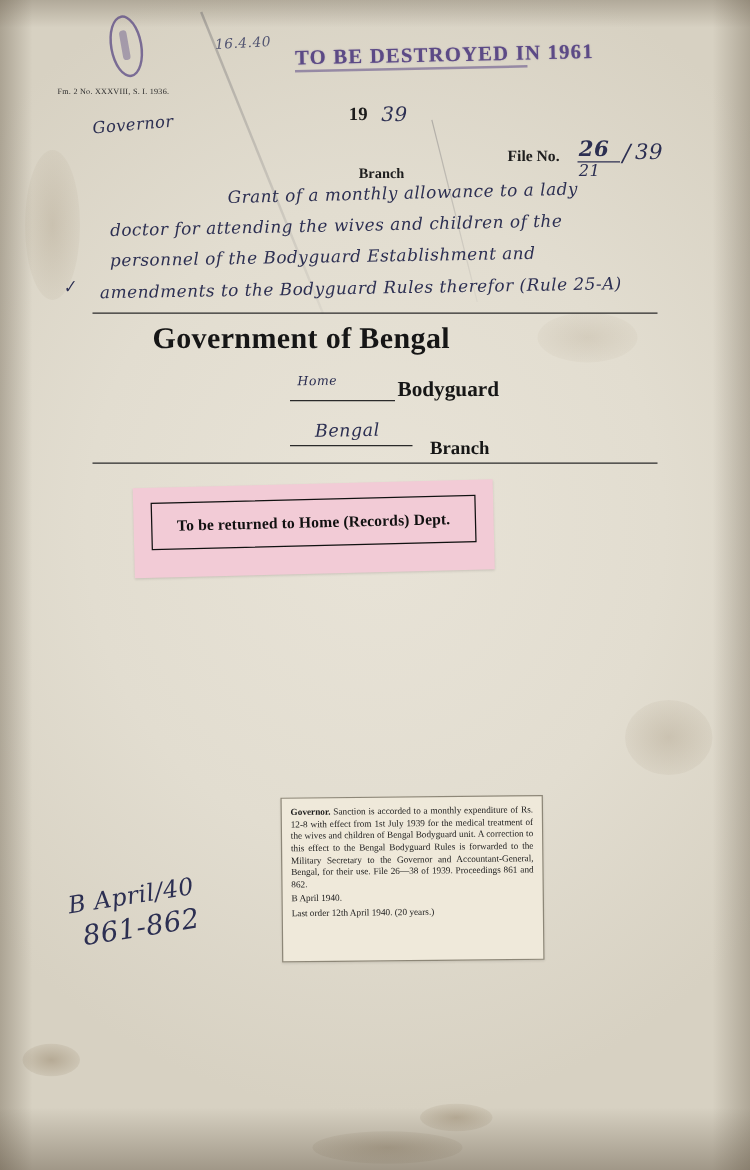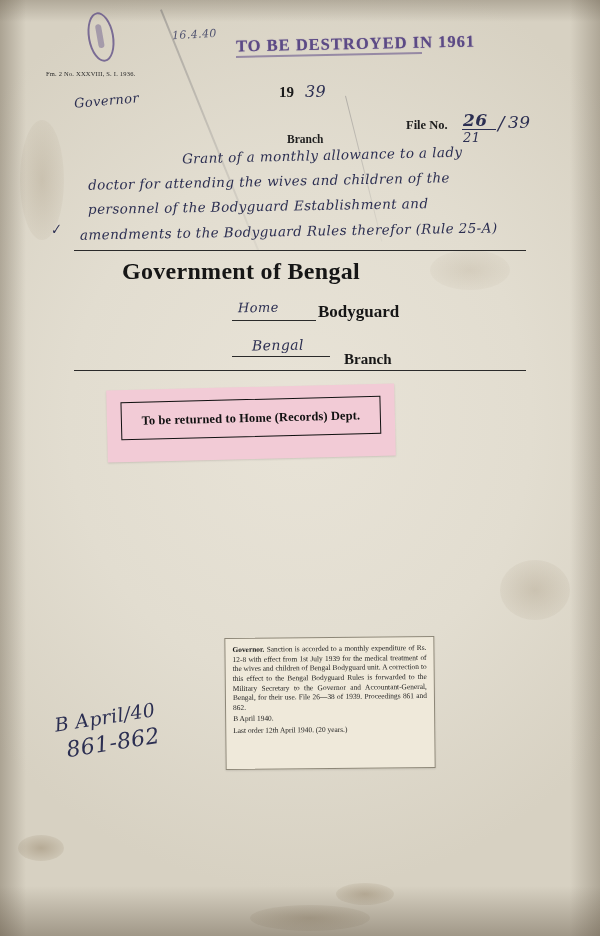--- a/index.html
+++ b/index.html
@@ -212,21 +212,21 @@
     left: 0; top: 258px;
     width: 482px;
     text-align: center;
     font-size: 24px;
     font-weight: bold;
     color: #161616;
     letter-spacing: 0.3px;
   }
   .dept-hand {
     left: 238px; top: 300px;
-    font-size: 13px;
+    font-size: 10px;
     transform: rotate(-1deg);
   }
   .dept-underline {
     left: 232px; top: 320px;
     width: 84px; height: 1.2px;
     background: #2a2a2a;
   }
   .dept-word {
     left: 318px; top: 302px;
     font-size: 17px;

